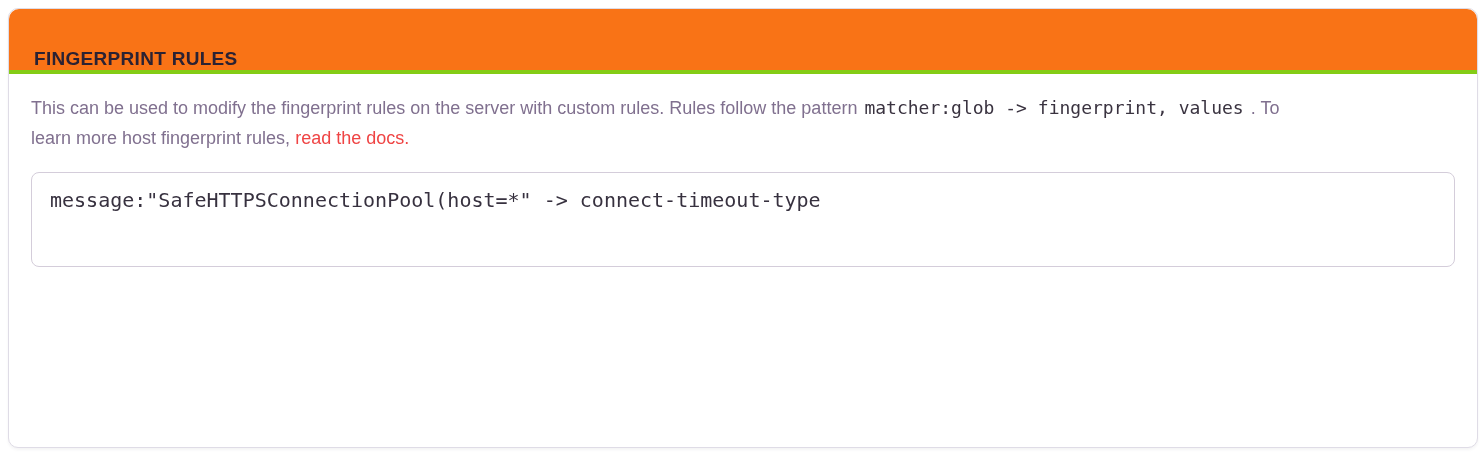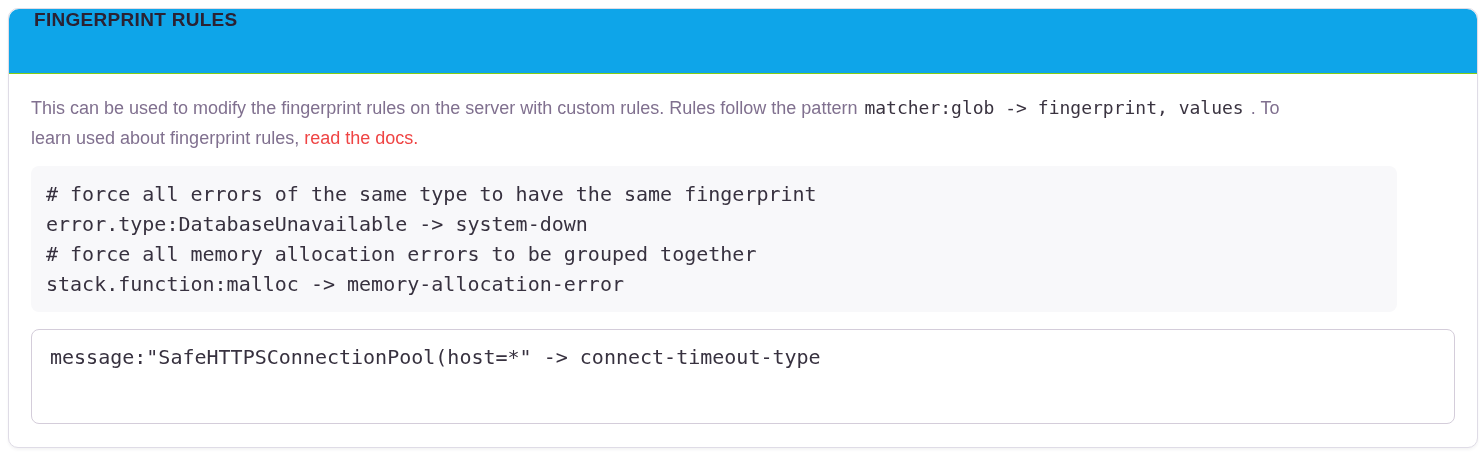--- a/index.html
+++ b/index.html
@@ -17,40 +17,40 @@
     width: 1470px;
     height: 440px;
     background: #ffffff;
     border: 1px solid #dfdce6;
     border-radius: 10px;
     box-shadow: 0 2px 3px rgba(43, 34, 51, 0.05);
   }
   .panel-header {
     height: 65px;
     display: flex;
-    align-items: flex-start;
+    align-items: flex-end;
     padding: 0 25px;
-    background: #0ea5e9;
-    border-bottom: 1px solid #84cc16;
+    background: #f97316;
+    border-bottom: 4px solid #84cc16;
     border-radius: 10px 10px 0 0;
   }
   .panel-title {
     font-size: 19px;
     font-weight: 700;
     letter-spacing: 0.3px;
     color: #2b2233;
   }
   .panel-body {
     padding: 19px 22px 28px 22px;
   }
   .description {
     font-size: 18px;
     line-height: 30px;
     color: #80708f;
-    margin-bottom: 13px;
+    margin-bottom: 19px;
   }
   .inline-code {
     font-family: "DejaVu Sans Mono", monospace;
     font-size: 18px;
     color: #3a3340;
     margin: 0 7px;
   }
   .docs-link {
     color: #ef4444;
     text-decoration: none;
@@ -90,25 +90,21 @@
 <body>
 
 <div class="panel">
   <div class="panel-header">
     <span class="panel-title">FINGERPRINT RULES</span>
   </div>
   <div class="panel-body">
     <div class="description">
       <div><span>This can be used to modify the fingerprint rules on the server with custom rules. Rules follow the pattern</span><code class="inline-code">matcher:glob -&gt; fingerprint, values</code><span>. To</span></div>
       <div>
-        <span>learn used about fingerprint rules,</span>
+        <span>learn more host fingerprint rules,</span>
         <a href="#" class="docs-link">read the docs.</a>
       </div>
     </div>
 
-    <pre class="example-block"># force all errors of the same type to have the same fingerprint
-error.type:DatabaseUnavailable -&gt; system-down
-# force all memory allocation errors to be grouped together
-stack.function:malloc -&gt; memory-allocation-error</pre>
 
     <textarea class="rules-input" spellcheck="false" style="">message:"SafeHTTPSConnectionPool(host=*" -&gt; connect-timeout-type</textarea>
   </div>
 </div>
 
 </body></html>

